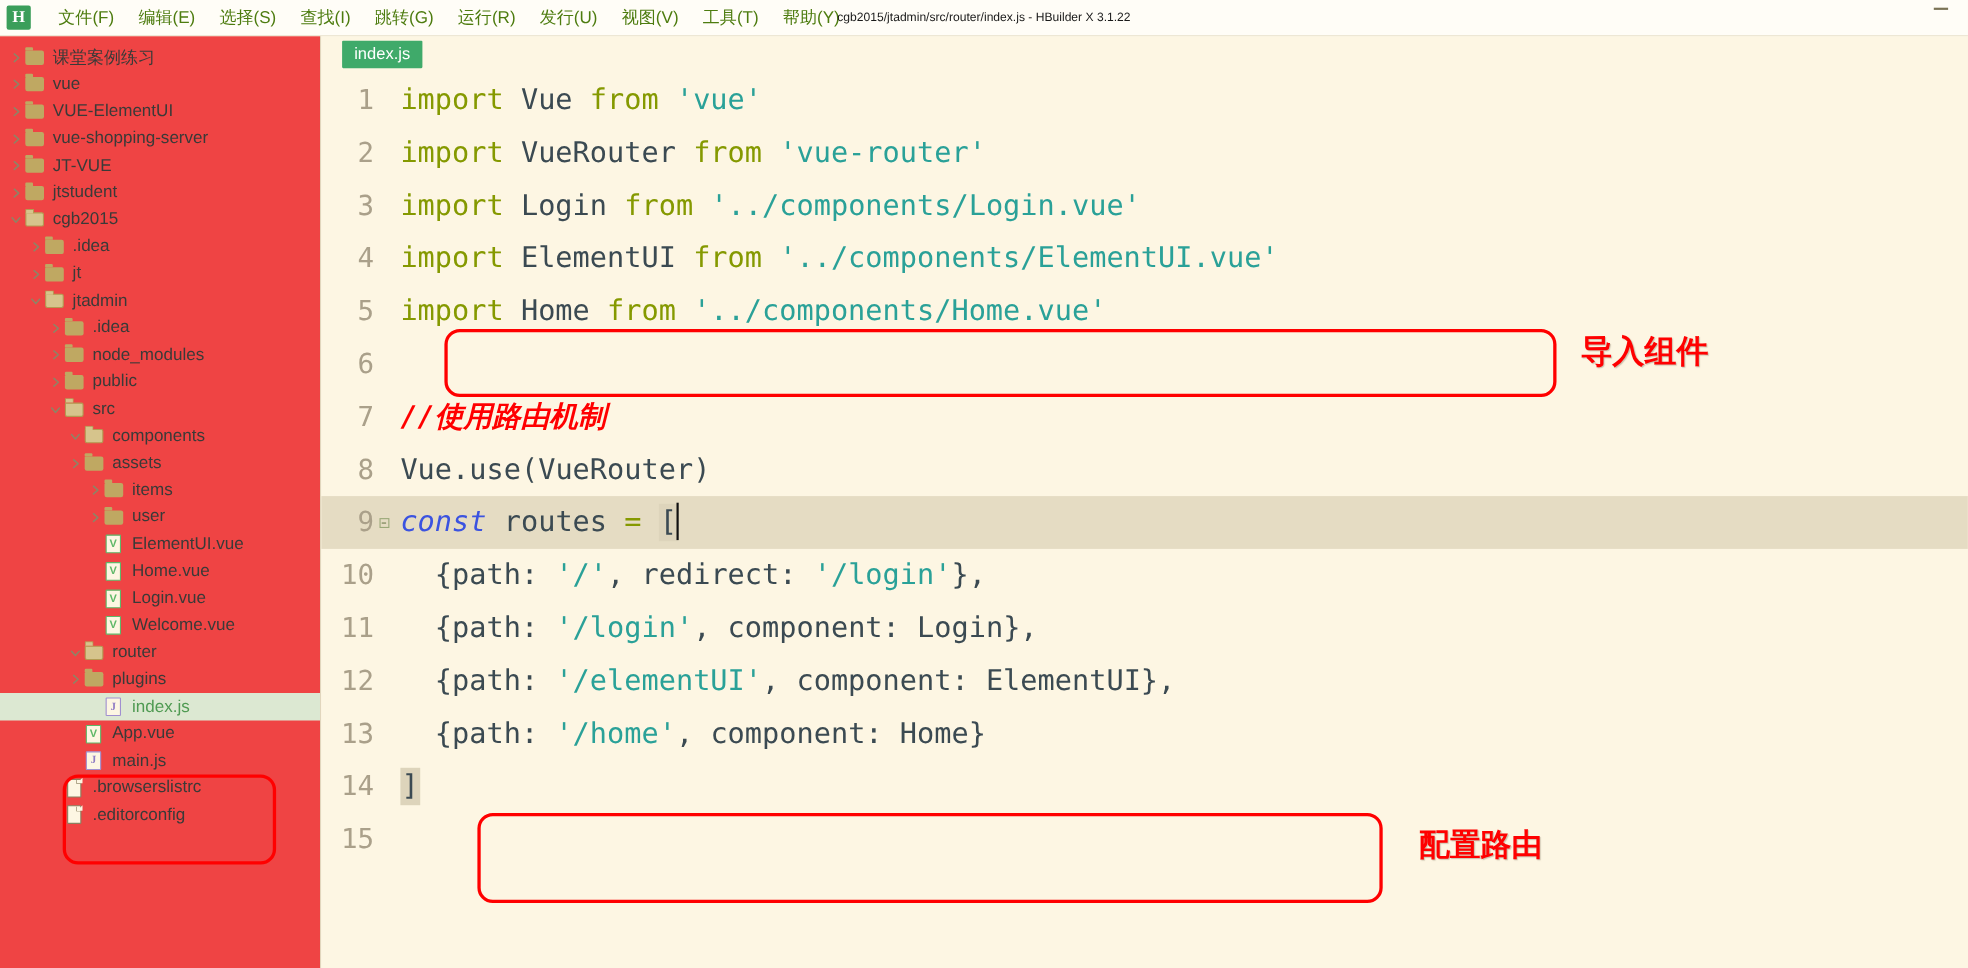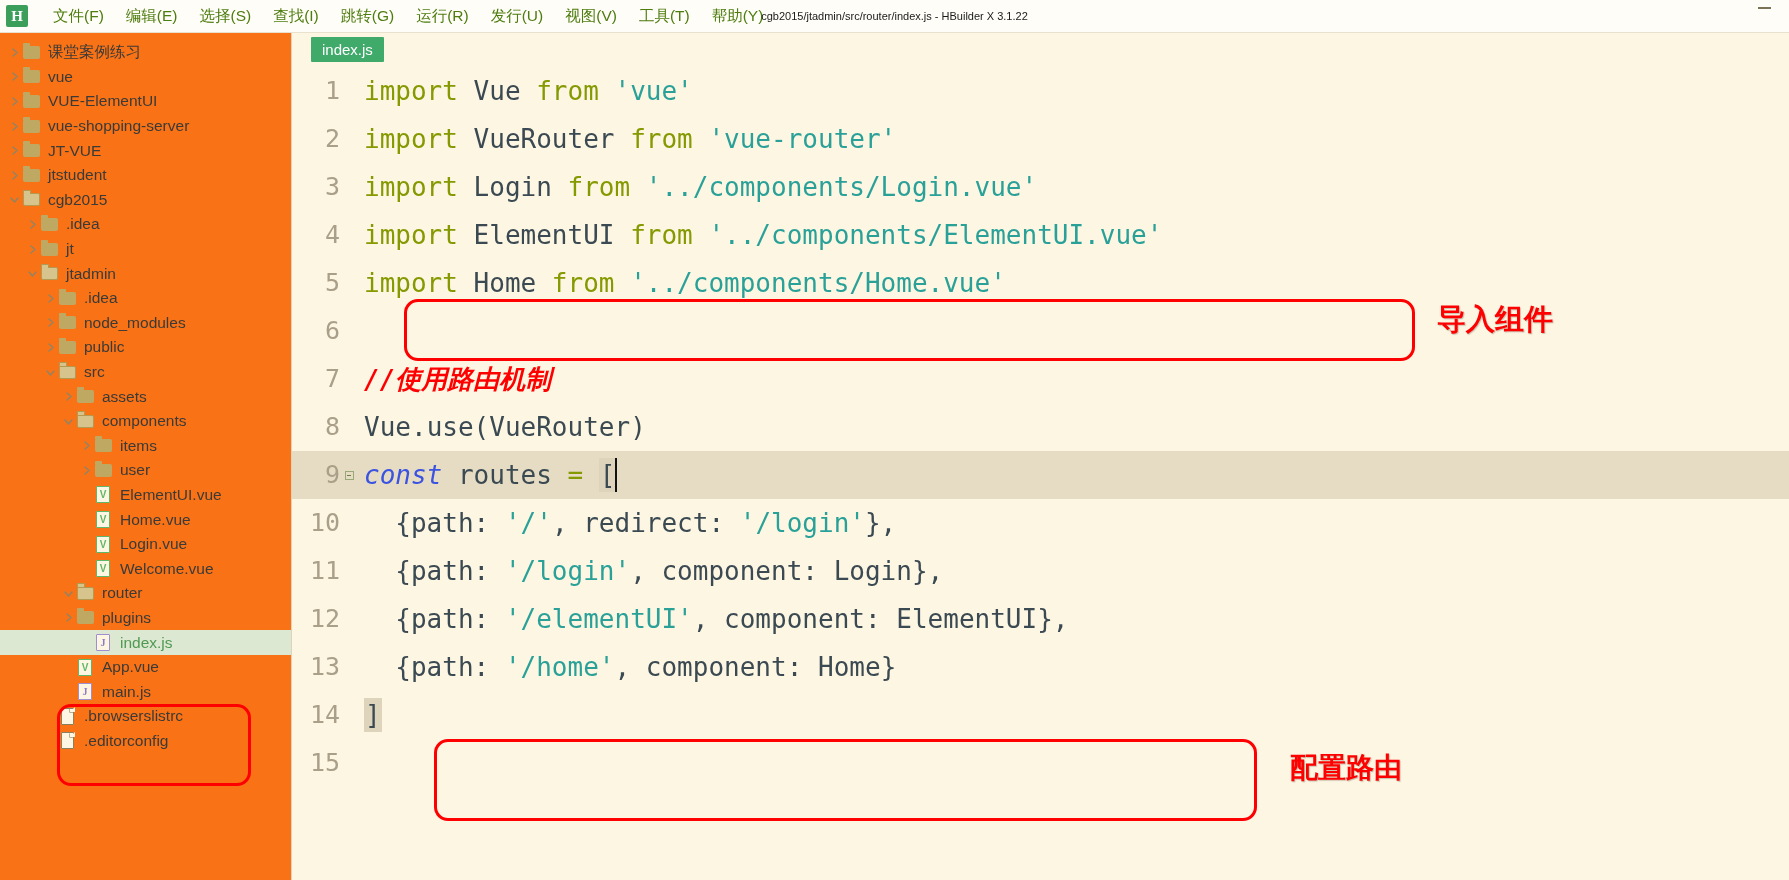--- a/index.html
+++ b/index.html
@@ -53,21 +53,21 @@
   }
   .win-min {
     position: absolute; right: 18px; top: 7px;
     width: 13px; height: 2px; background: #7b7355;
   }
 
   
   .sidebar {
     position: absolute; left: 0; top: 33px;
     width: 291px; height: 847px;
-    background: #f97316;
+    background: #ef4444;
     overflow: hidden;
   }
   .tree {
     padding-top: 7px;
   }
   .tree-row {
     position: relative;
     height: 24.6px;
     display: flex;
     align-items: center;
@@ -477,38 +477,38 @@
             </svg>
           </span>
           <span class="ico">
             <span class="folder-open"></span>
           </span>
           <span class="tree-label">src</span>
         </div>
         <div class="tree-row" style="padding-left: 60px;">
           <span class="twisty">
             <svg width="11" height="11" viewBox="0 0 11 11">
+              <path d="M2 4 L5.5 8 L9 4" fill="none" stroke="#8e8466" stroke-width="1.4" stroke-linecap="round" stroke-linejoin="round"></path>
+            </svg>
+          </span>
+          <span class="ico">
+            <span class="folder-open"></span>
+          </span>
+          <span class="tree-label">components</span>
+        </div>
+        <div class="tree-row" style="padding-left: 60px;">
+          <span class="twisty">
+            <svg width="11" height="11" viewBox="0 0 11 11">
               <path d="M4 2 L8 5.5 L4 9" fill="none" stroke="#8e8466" stroke-width="1.4" stroke-linecap="round" stroke-linejoin="round"></path>
             </svg>
           </span>
           <span class="ico">
             <span class="folder-closed"></span>
           </span>
           <span class="tree-label">assets</span>
-        </div>
-        <div class="tree-row" style="padding-left: 60px;">
-          <span class="twisty">
-            <svg width="11" height="11" viewBox="0 0 11 11">
-              <path d="M2 4 L5.5 8 L9 4" fill="none" stroke="#8e8466" stroke-width="1.4" stroke-linecap="round" stroke-linejoin="round"></path>
-            </svg>
-          </span>
-          <span class="ico">
-            <span class="folder-open"></span>
-          </span>
-          <span class="tree-label">components</span>
         </div>
         <div class="tree-row" style="padding-left: 78px;">
           <span class="twisty">
             <svg width="11" height="11" viewBox="0 0 11 11">
               <path d="M4 2 L8 5.5 L4 9" fill="none" stroke="#8e8466" stroke-width="1.4" stroke-linecap="round" stroke-linejoin="round"></path>
             </svg>
           </span>
           <span class="ico">
             <span class="folder-closed"></span>
           </span>

